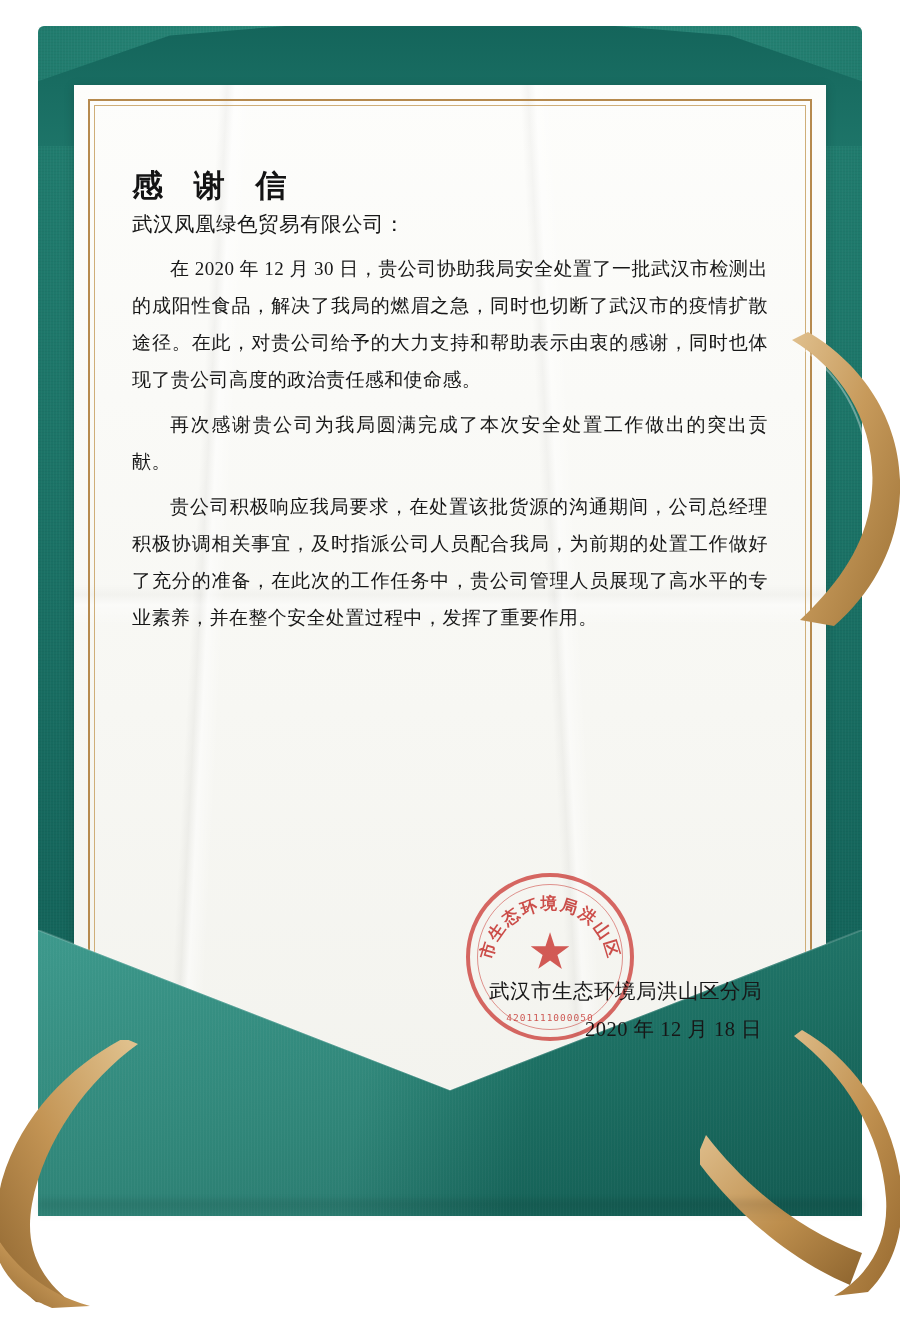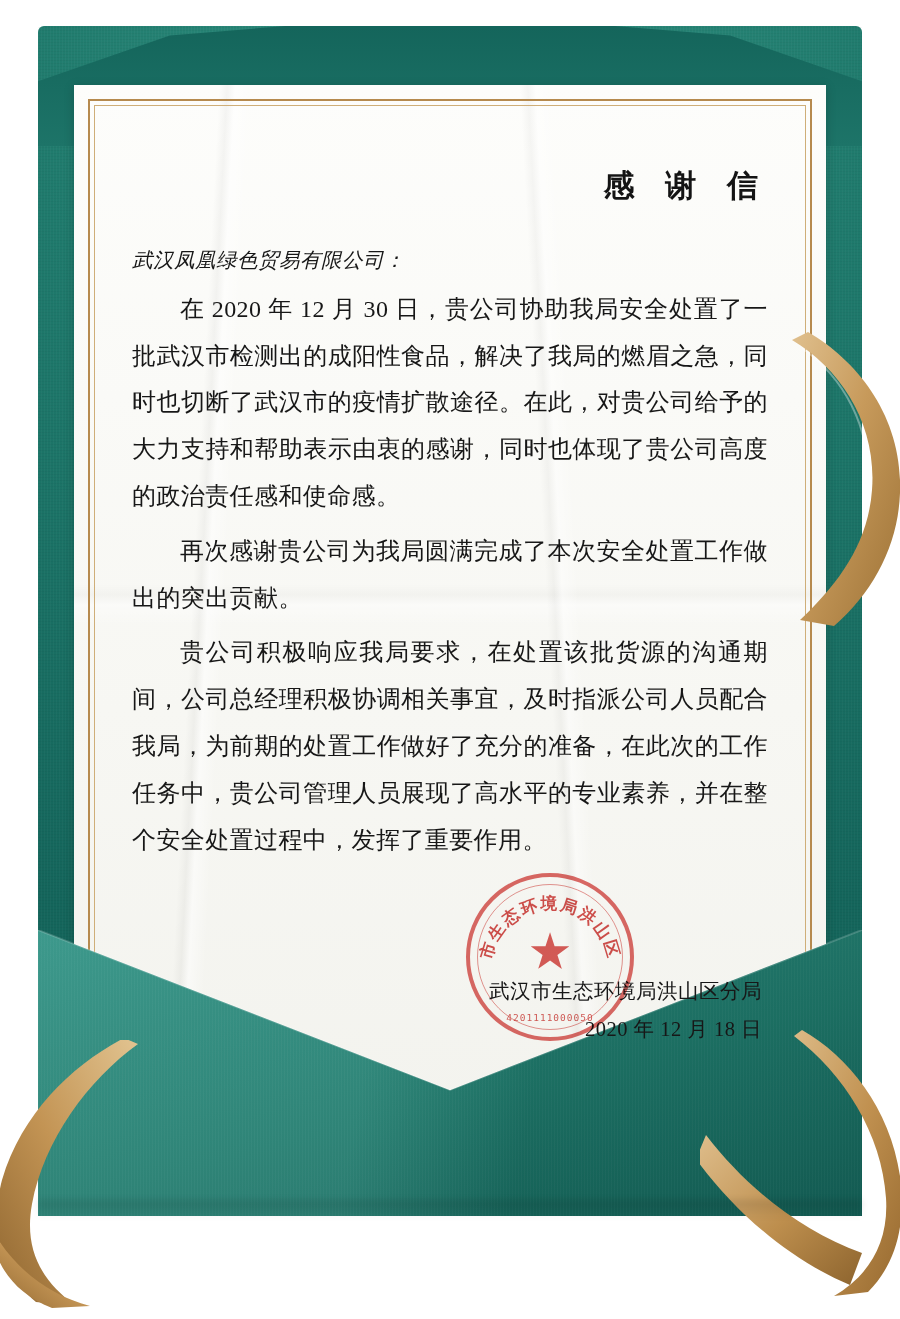--- a/index.html
+++ b/index.html
@@ -86,41 +86,39 @@
 
   .letter-content {
     position: absolute;
     left: 58px;
     top: 46px;
     right: 58px;
     bottom: 40px;
   }
 
   .doc-title {
-    text-align: right;
+    text-align: left;
     font-size: 31px;
     font-weight: bold;
     letter-spacing: 10px;
     color: #141414;
     margin-top: 34px;
-    margin-bottom: 36px;
     font-family: "DejaVu Serif", "Liberation Serif", serif;
   }
 
   .salutation {
     font-size: 20.5px;
     color: #171717;
     letter-spacing: .5px;
     line-height: 1.7;
     margin-bottom: 1px;
-    font-style: italic;
   }
 
   .para {
-    font-size: 24px;
+    font-size: 19px;
     color: #171717;
     line-height: 1.95;
     text-indent: 2em;
     text-align: justify;
     letter-spacing: .4px;
     margin: 8px 0 2px 0;
   }
 
   
   .sign-block {

